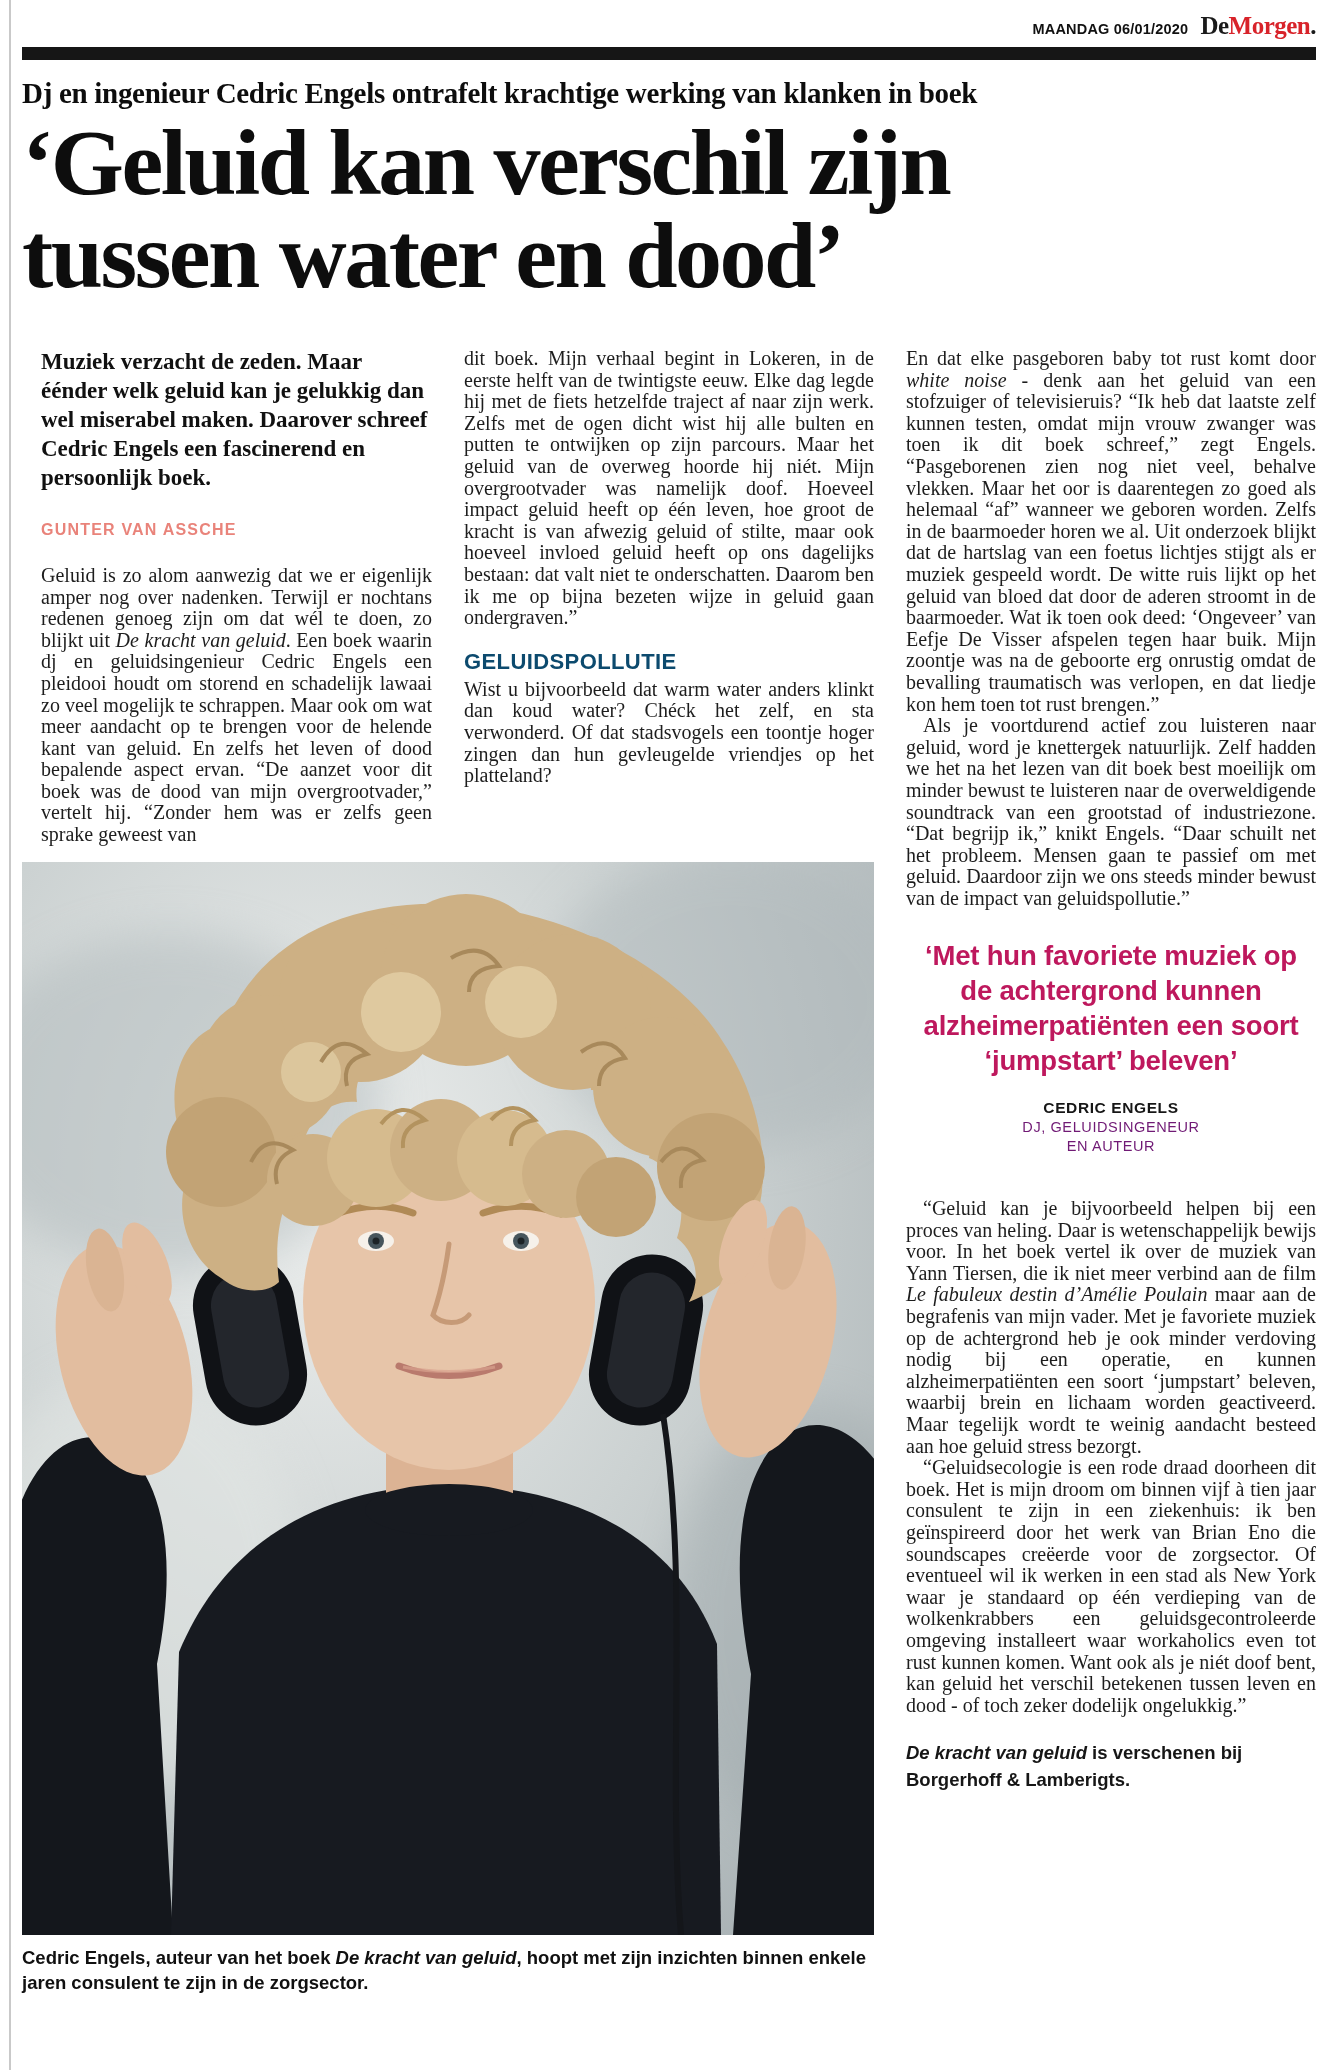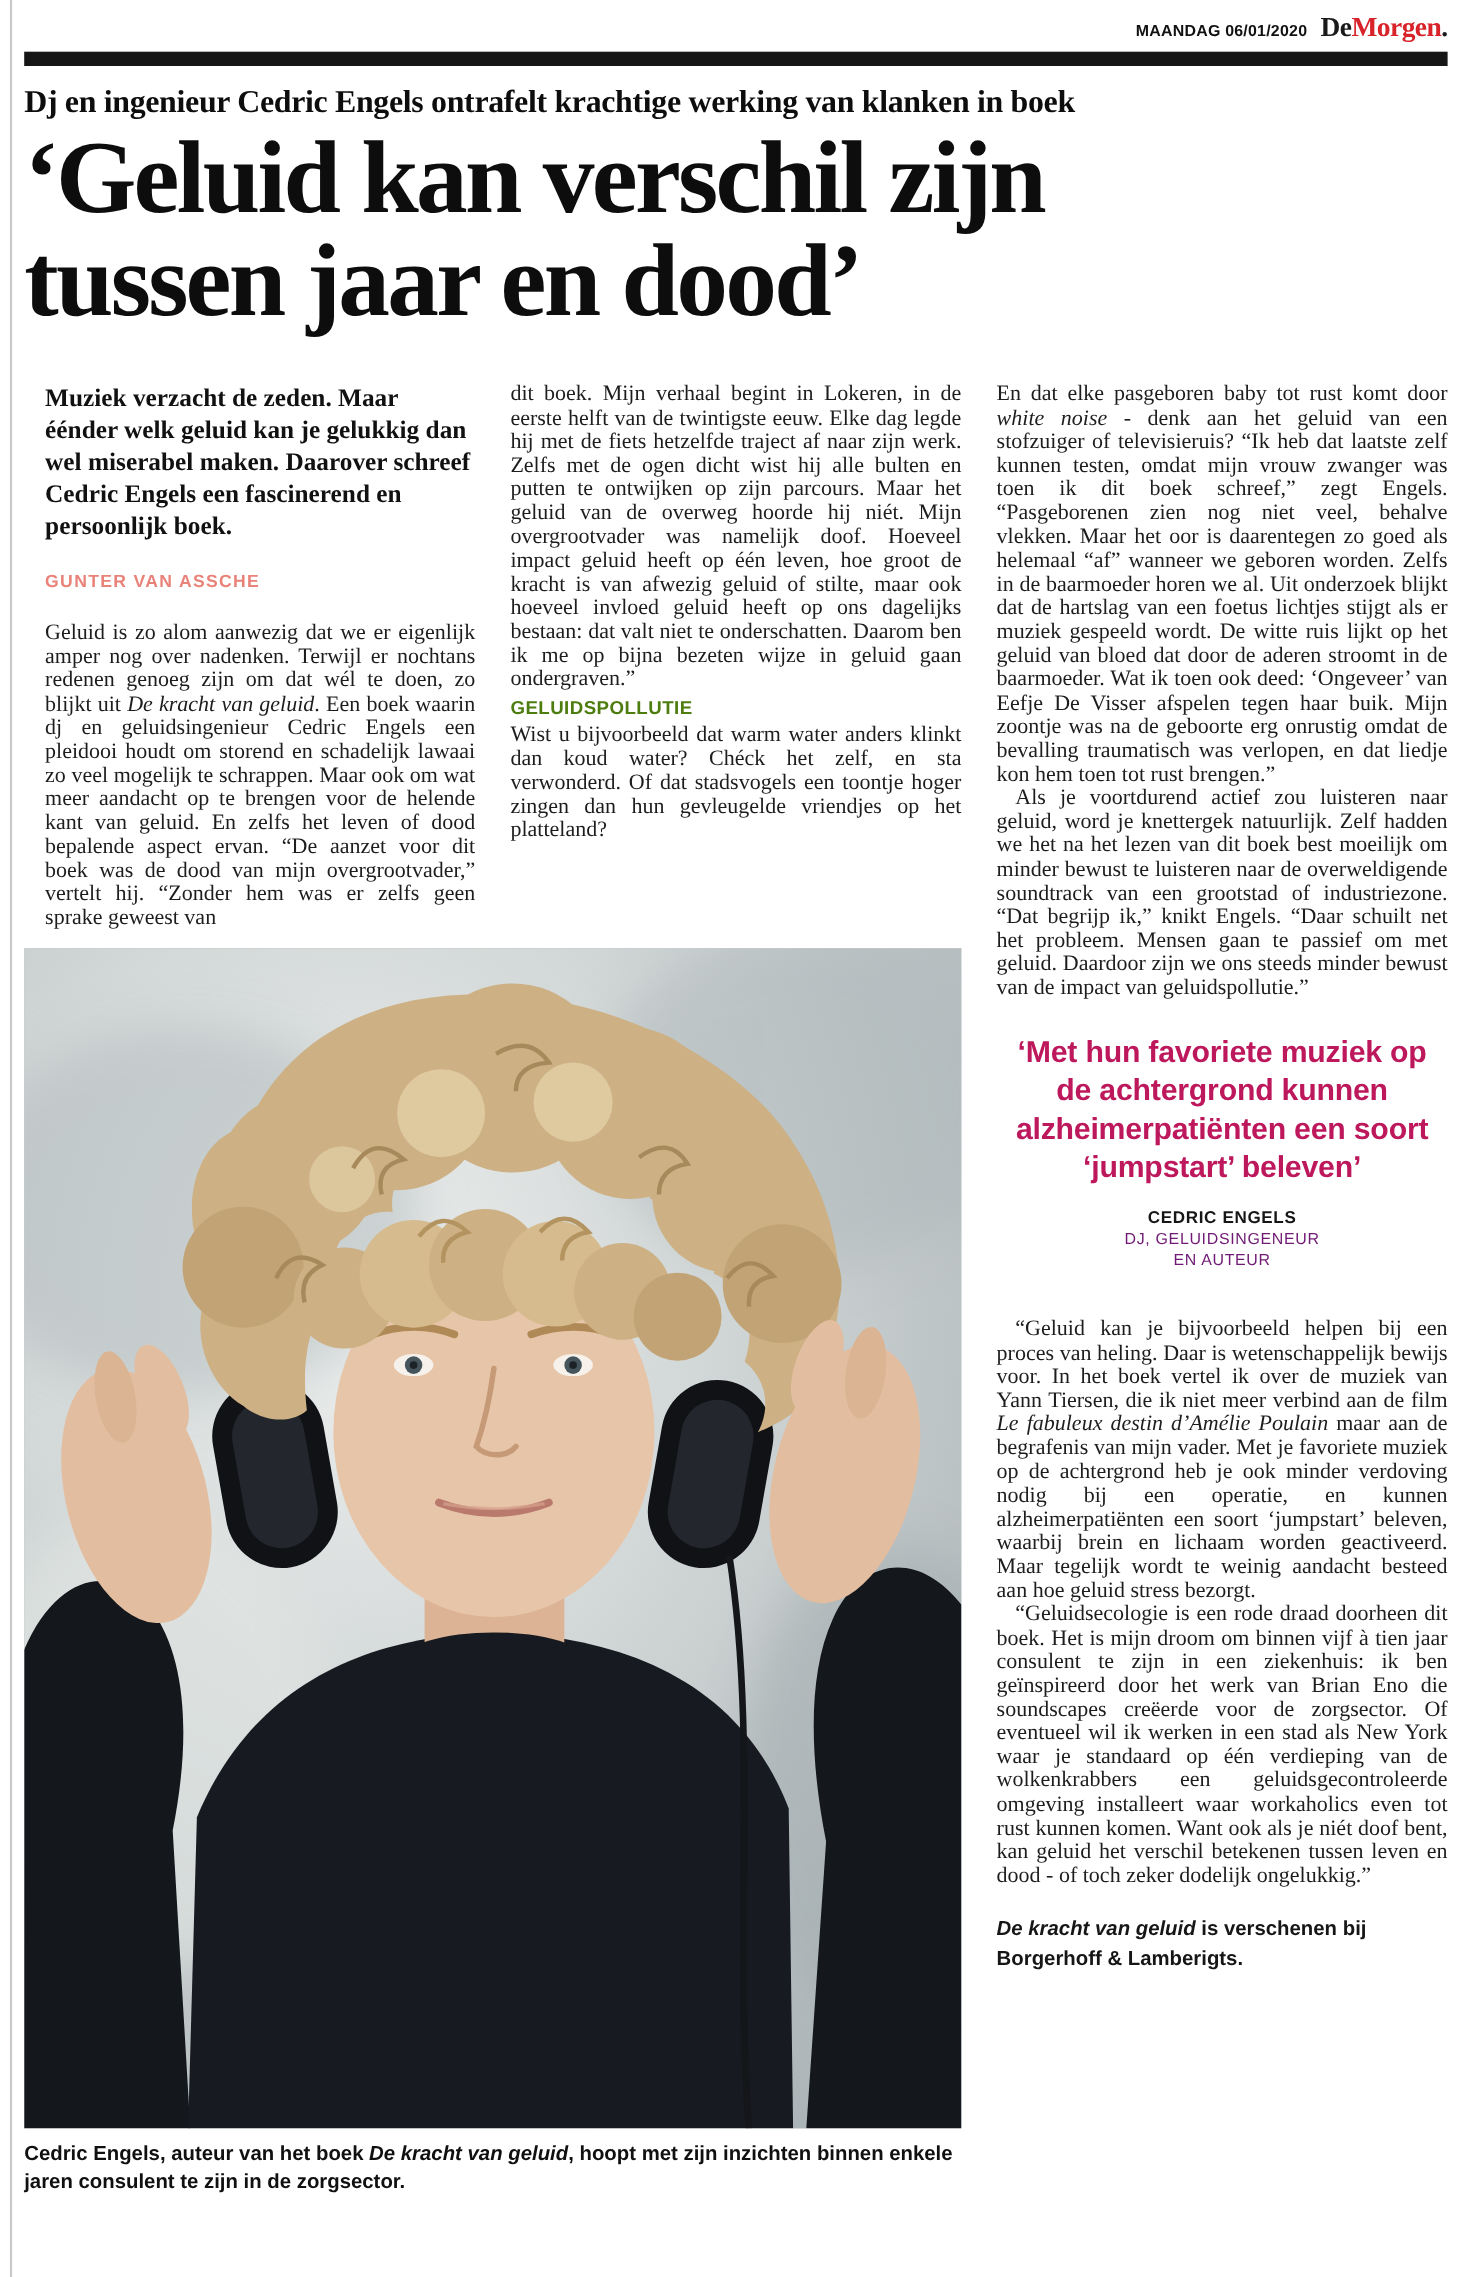--- a/index.html
+++ b/index.html
@@ -28,22 +28,22 @@
 
   .intro{margin:0;font-weight:bold;font-size:23px;line-height:1.26;color:#111;}
   .byline{margin-top:28px;font-family:Liberation Sans, sans-serif;font-weight:bold;
           font-size:16px;letter-spacing:1.2px;color:#e9837a;}
 
   p.body{margin:0;font-size:20px;line-height:21.6px;text-align:justify;color:#1d1d1d;}
   .col1 p.body{margin-top:26px;}
   .indent{text-indent:17px;}
   .it{font-style:italic;}
 
-  .subhead{margin:5px 0 4px;font-family:"Liberation Sans",sans-serif;font-weight:bold;
-           font-size:17px;letter-spacing:.4px;color:#4d7c0f;}
+  .subhead{margin:20px 0 4px;font-family:"Liberation Sans",sans-serif;font-weight:bold;
+           font-size:22px;letter-spacing:.4px;color:#0c4a6e;}
 
   .pullquote{margin-top:28px;padding:0 14px;text-align:center;color:#be185d;
              font-family:"Liberation Sans",sans-serif;font-weight:bold;
              font-size:27.5px;line-height:1.28;letter-spacing:-.2px;}
   .quote-attr{margin-top:20px;text-align:center;font-family:"Liberation Sans",sans-serif;line-height:1.3;}
   .quote-name{font-weight:bold;font-size:15.5px;letter-spacing:.6px;color:#161616;}
   .quote-role{font-size:14.5px;letter-spacing:.6px;color:#701a75;}
 
   .after-quote{margin-top:42px !important;}
   .book-note{margin:24px 0 0;font-family:"Liberation Sans",sans-serif;font-weight:bold;
@@ -63,21 +63,21 @@
 
   <header class="masthead">
     <span class="date">MAANDAG 06/01/2020</span>
     <span class="brand"><span>De</span><span class="red">Morgen</span><span>.</span></span>
   </header>
 
   <div class="black-bar"></div>
 
   <div class="kicker">Dj en ingenieur Cedric Engels ontrafelt krachtige werking van klanken in boek</div>
 
-  <h1 class="headline"><span>‘Geluid kan verschil zijn</span><br><span>tussen jaar en dood’</span></h1>
+  <h1 class="headline"><span>‘Geluid kan verschil zijn</span><br><span>tussen water en dood’</span></h1>
 
   <div class="grid">
 
     <div class="col col1">
       <p class="intro">Muziek verzacht de zeden. Maar éénder welk geluid kan je gelukkig dan wel miserabel maken. Daarover schreef Cedric Engels een fascinerend en persoonlijk boek.</p>
       <div class="byline">GUNTER VAN ASSCHE</div>
       <p class="body"><span>Geluid is zo alom aanwezig dat we er eigenlijk amper nog over nadenken. Terwijl er nochtans redenen genoeg zijn om dat wél te doen, zo blijkt uit </span><span class="it">De kracht van geluid</span><span>. Een boek waarin dj en geluidsingenieur Cedric Engels een pleidooi houdt om storend en schadelijk lawaai zo veel mogelijk te schrappen. Maar ook om wat meer aandacht op te brengen voor de helende kant van geluid. En zelfs het leven of dood bepalende aspect ervan. “De aanzet voor dit boek was de dood van mijn overgrootvader,” vertelt hij. “Zonder hem was er zelfs geen sprake geweest van</span></p>
     </div>
 
     <div class="col col2">

